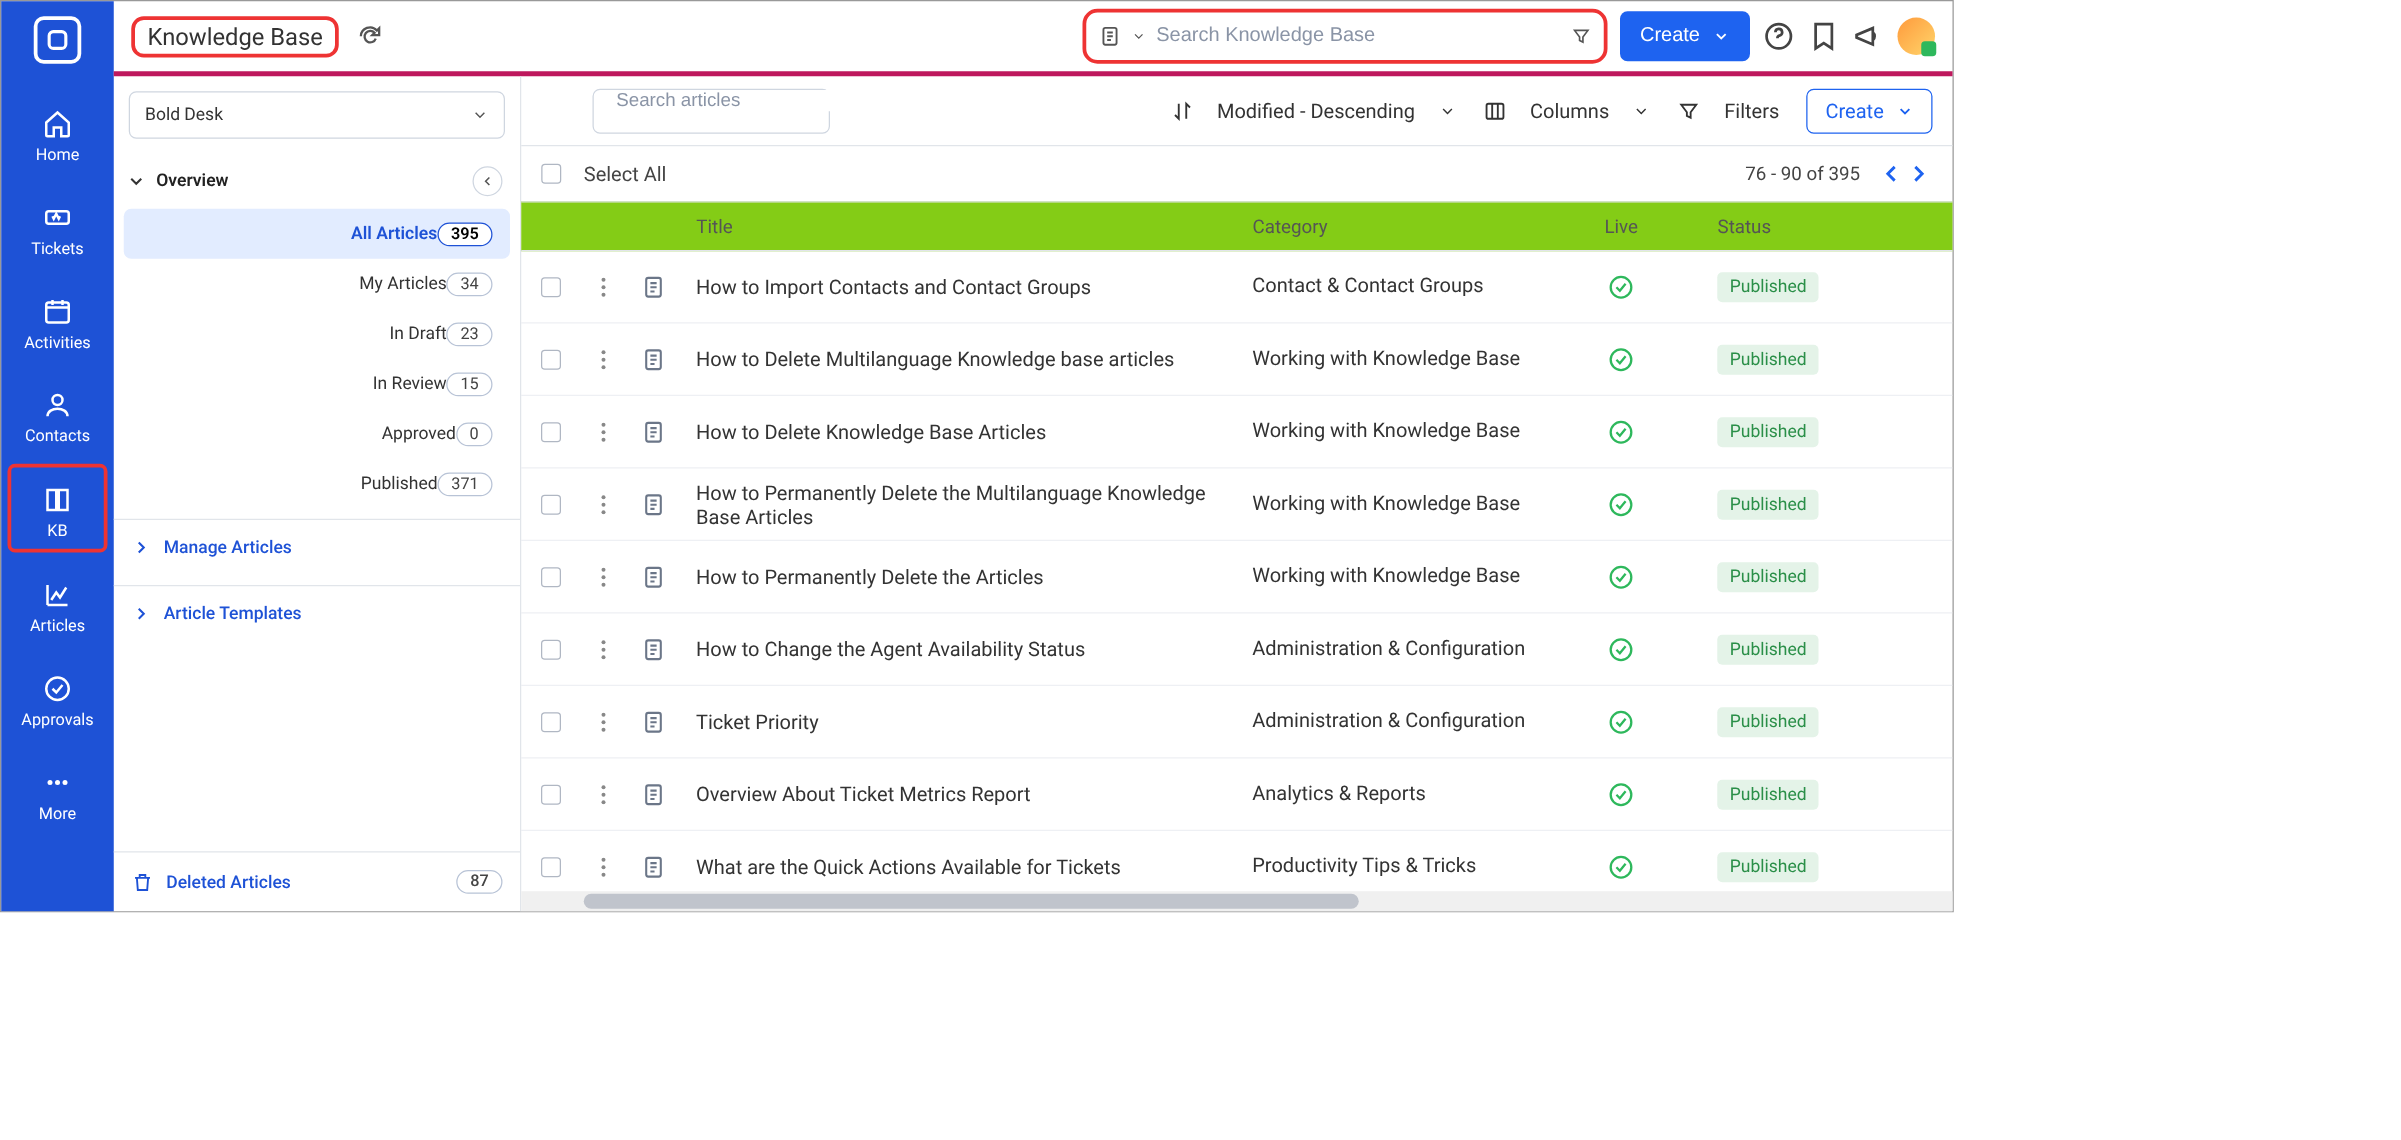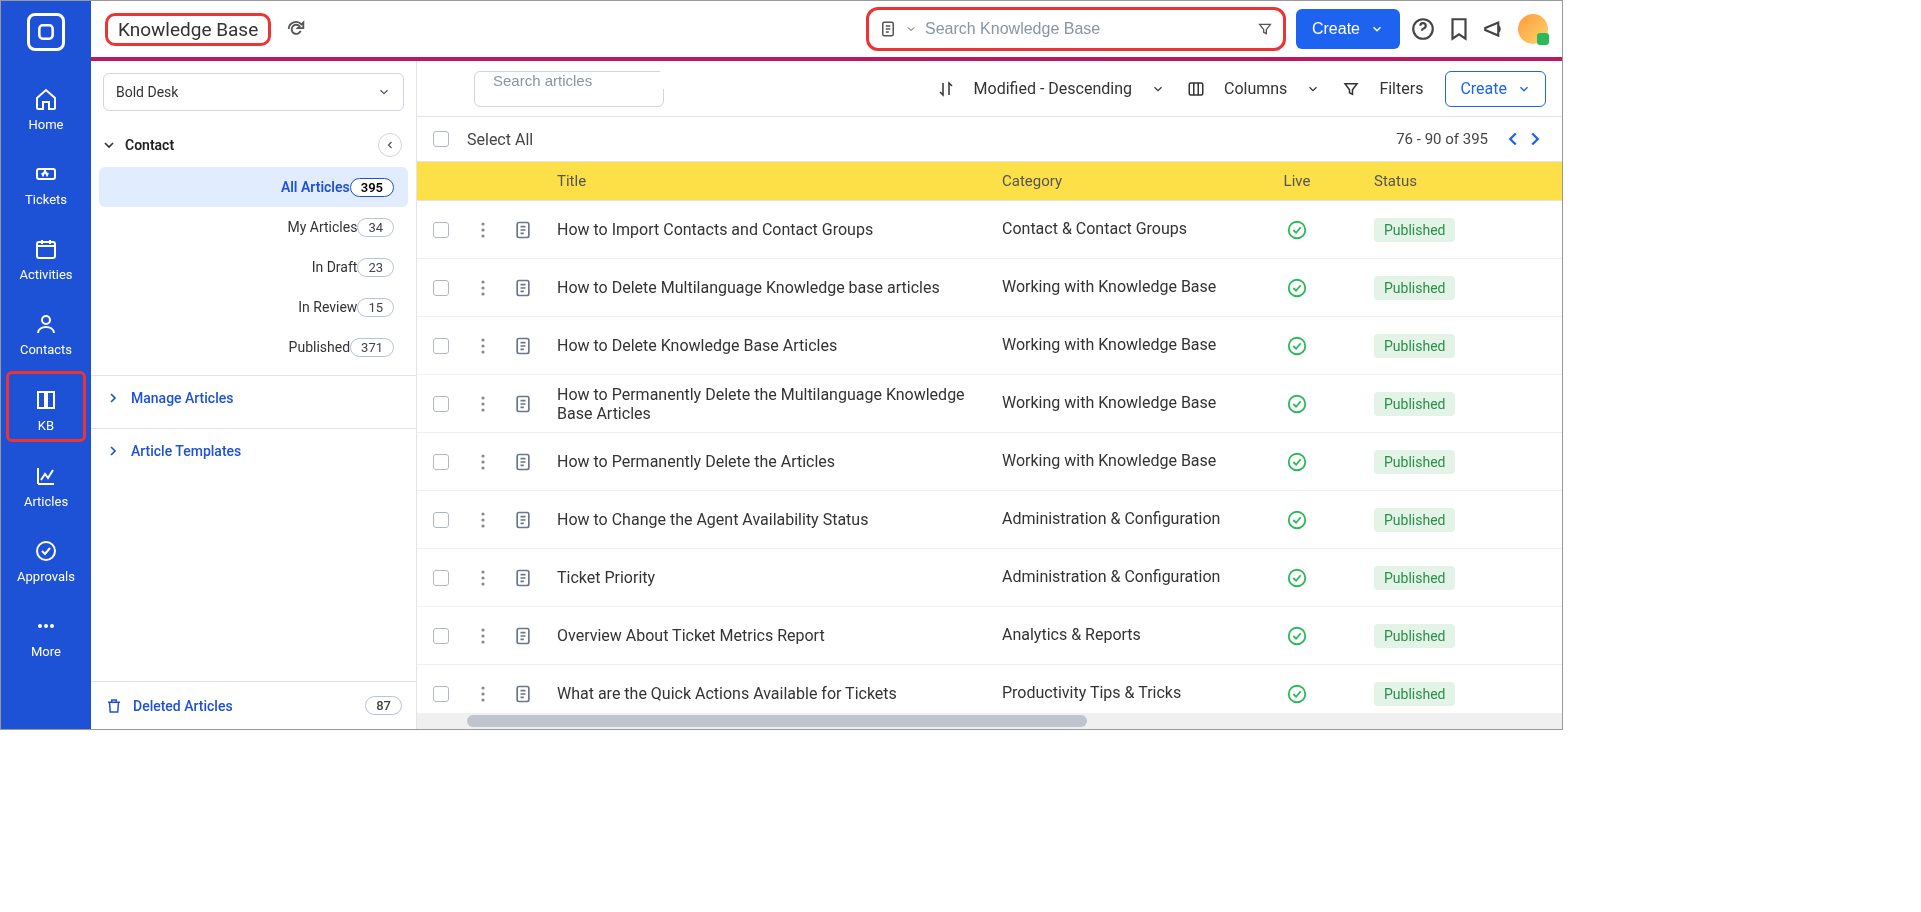--- a/index.html
+++ b/index.html
@@ -48,21 +48,21 @@
 .search-articles input::placeholder { color: #8a94a6; }
 .toolbar-spacer { flex: 1; }
 .tool-btn { display: flex; align-items: center; gap: 19px; color: #333; cursor: pointer; font-size: 16px; }
 .tool-btn-outline { border: 1.5px solid #1e63f0; border-radius: 6px; height: 36px; padding: 0 14px; color: #1e63f0; display: flex; align-items: center; gap: 10px; cursor: pointer; font-size: 16px; }
 .listheader { height: 44px; display: flex; align-items: center; padding: 0 16px; }
 .checkbox { width: 16px; height: 16px; border: 1.5px solid #b0b7c3; border-radius: 3px; cursor: pointer; flex-shrink: 0; }
 .selectall-label { margin-left: 18px; color: #444; font-size: 16px; }
 .listheader .spacer { flex: 1; }
 .range-text { color: #444; font-size: 15px; margin-right: 14px; }
 .pager-btn { width: 22px; height: 22px; color: #1e63f0; cursor: pointer; display: flex; align-items: center; justify-content: center; }
-.colheader { display: flex; align-items: center; height: 40px; background: #fde047; border-top: 1px solid #e1e5ea; border-bottom: 1px solid #e1e5ea; font-size: 15px; color: #555; padding-left: 16px; }
+.colheader { display: flex; align-items: center; height: 40px; background: #84cc16; border-top: 1px solid #e1e5ea; border-bottom: 1px solid #e1e5ea; font-size: 15px; color: #555; padding-left: 16px; }
 .col-check { width: 40px; }
 .col-menu { width: 40px; }
 .col-icon { width: 40px; }
 .col-title { flex: 1; padding-left: 4px; }
 .col-cat { width: 230px; }
 .col-live { width: 130px; text-align: center; }
 .col-status { width: 200px; padding-left: 12px; }
 .rows { overflow-y: auto; flex: 1; }
 .row { display: flex; align-items: center; min-height: 58px; border-bottom: 1px solid #eef0f4; padding-left: 16px; }
 .row .title-text { color: #333; font-size: 16px; }
@@ -220,21 +220,21 @@
           <svg width="14" height="14" viewBox="0 0 24 24" fill="none" stroke="#555" stroke-width="2">
               <path d="M6 9l6 6 6-6"></path>
             </svg>
         </div>
         <div class="section-head">
           <span class="chev">
               <svg width="16" height="16" viewBox="0 0 24 24" fill="none" stroke="#333" stroke-width="2.5">
                 <path d="M6 9l6 6 6-6"></path>
               </svg>
             </span>
-          <span>Contact</span>
+          <span>Overview</span>
           <div class="collapse-btn">
               <svg width="12" height="12" viewBox="0 0 24 24" fill="none" stroke="#555" stroke-width="2.5">
                 <path d="M15 6l-6 6 6 6"></path>
               </svg>
             </div>
         </div>
         <div class="view-list">
           <div class="view-item active">
             <span>All Articles</span>
             <span class="badge">395</span>
@@ -243,20 +243,24 @@
             <span>My Articles</span>
             <span class="badge">34</span>
           </div>
           <div class="view-item">
             <span>In Draft</span>
             <span class="badge">23</span>
           </div>
           <div class="view-item">
             <span>In Review</span>
             <span class="badge">15</span>
+          </div>
+          <div class="view-item">
+            <span>Approved</span>
+            <span class="badge">0</span>
           </div>
           <div class="view-item">
             <span>Published</span>
             <span class="badge">371</span>
           </div>
         </div>
         <div class="sep-section"></div>
         <div class="link-row">
           <svg width="16" height="16" viewBox="0 0 24 24" fill="none" stroke="#1e52d6" stroke-width="2.5">
               <path d="M9 6l6 6-6 6"></path>

